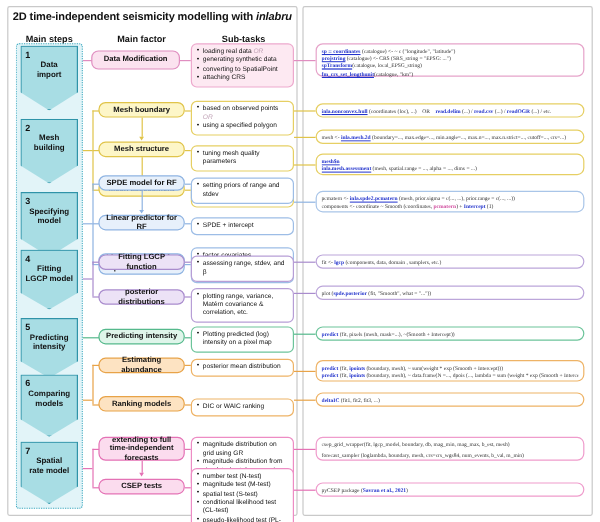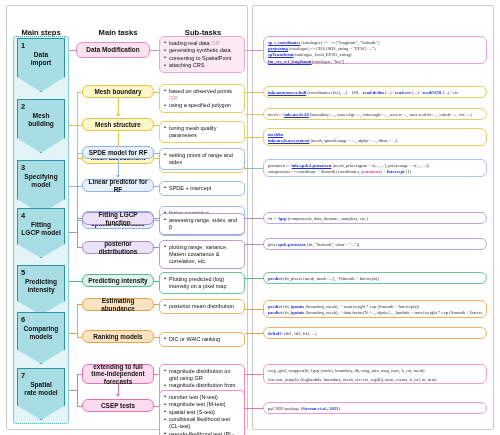--- a/index.html
+++ b/index.html
@@ -151,23 +151,26 @@
   .ad-mag   { border-top-color:#e472b5; }
 </style>
 </head>
 <body>
 
 <div class="page">
 
   <div class="left-frame"></div>
   <div class="right-frame"></div>
 
+  <div class="main-title">
+    <span>2D time-independent seismicity modelling with </span><i>inlabru</i>
+  </div>
 
   <div class="col-head c1">Main steps</div>
-  <div class="col-head c2">Main tasks</div>
+  <div class="col-head c2">Main factor</div>
   <div class="col-head c3">Sub-tasks</div>
 
   <div class="step-band"></div>
 
   <div class="chev" style="top:38px;height:54px;">
     <span class="num">1</span>
     <span class="lbl">Data<br>import</span>
   </div>
   <div class="chev" style="top:99px;height:54px;">
     <span class="num">2</span>

